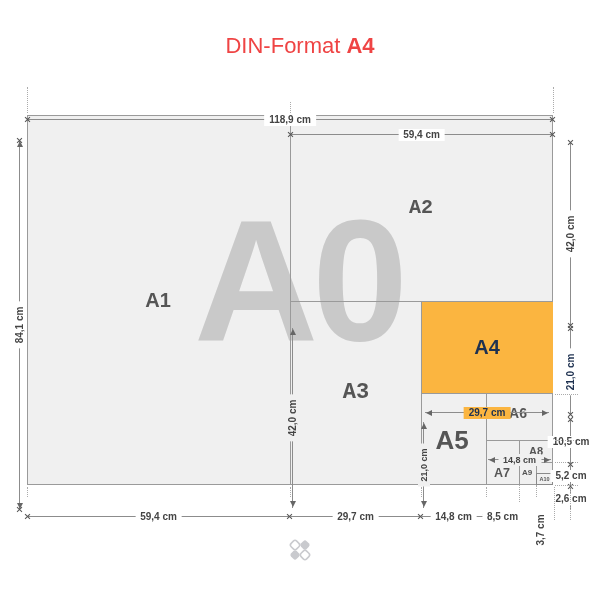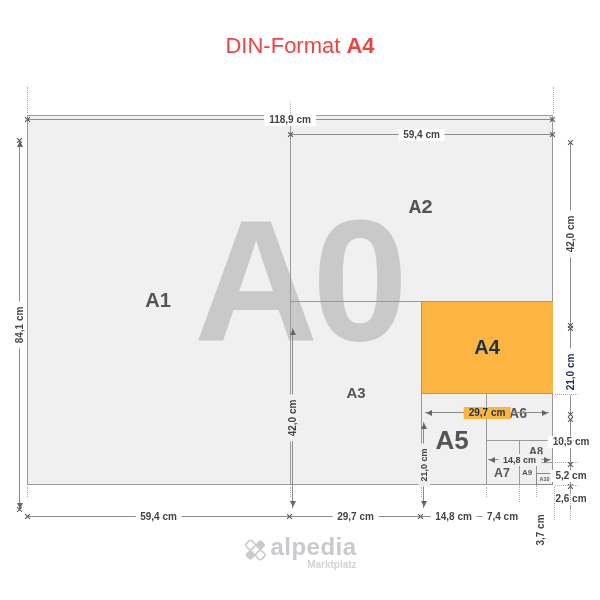--- a/index.html
+++ b/index.html
@@ -112,21 +112,21 @@
   <div class="gline-v" style="left:519px;top:440px;height:45px;"></div>
   <div class="gline-h" style="left:519px;top:462px;width:34px;"></div>
   <div class="gline-v" style="left:536px;top:462px;height:23px;"></div>
 
   <div class="a10-box" style="left:536px;top:473px;width:17px;height:12px;">
     <span class="plabel" style="position:static;transform:none;font-size:5.5px;">A10</span>
   </div>
 
   <div class="plabel" style="left:158px;top:300px;font-size:20px;">A1</div>
   <div class="plabel" style="left:421px;top:207px;font-size:20px;font-family:Liberation Mono, monospace;">A2</div>
-  <div class="plabel" style="left:356px;top:392px;font-size:15px;">A3</div>
+  <div class="plabel" style="left:356px;top:392px;font-size:22px;font-family:Liberation Mono, monospace;">A3</div>
   <div class="plabel navy" style="left:487px;top:347px;font-size:20px;">A4</div>
   <div class="plabel" style="left:452px;top:440px;font-size:26px;">A5</div>
   <div class="plabel" style="left:518px;top:413px;font-size:14px;">A6</div>
   <div class="plabel" style="left:502px;top:473px;font-size:12.5px;">A7</div>
   <div class="plabel" style="left:536px;top:451px;font-size:11px;">A8</div>
   <div class="plabel" style="left:527px;top:472px;font-size:8px;">A9</div>
 
   <div class="dim dim-h" style="left:27px;top:88px;width:526px;">
     <div class="dl"></div>
     <div class="tick tick-l"></div>
@@ -189,21 +189,21 @@
     <span class="dim-label bg-white">29,7 cm</span>
   </div>
   <div class="dim dim-h" style="left:421px;top:485px;width:65px;">
     <div class="dl"></div>
     <div class="tick tick-r"></div>
     <span class="dim-label bg-white">14,8 cm</span>
   </div>
   <div class="dim dim-h" style="left:486px;top:485px;width:33px;">
     <div class="dl"></div>
     <div class="tick tick-r"></div>
-    <span class="dim-label bg-white">7,4 cm</span>
+    <span class="dim-label bg-white">8,5 cm</span>
   </div>
   <div class="dim dim-v noline" style="left:534px;top:489px;height:32px;">
     <span class="dim-label bg-white">3,7 cm</span>
   </div>
 
   <div class="dim dim-v" style="left:286px;top:303px;height:180px;">
     <div class="dl"></div>
     <div class="arr arr-up"></div>
     <div class="arr arr-down"></div>
     <span class="dim-label bg-paper">42,0 cm</span>
@@ -251,19 +251,15 @@
       <g transform="translate(19.8,8.2) rotate(45)">
         <rect x="-4.6" y="-4.6" width="9.2" height="9.2" rx="2.8" fill="#C9CACE"></rect>
       </g>
       <g transform="translate(8.2,19.8) rotate(45)">
         <rect x="-4.6" y="-4.6" width="9.2" height="9.2" rx="2.8" fill="#C9CACE"></rect>
       </g>
       <g transform="translate(19.8,19.8) rotate(45)">
         <rect x="-4.6" y="-4.6" width="9.2" height="9.2" rx="2.8" fill="none" stroke="#C9CACE" stroke-width="1.8"></rect>
       </g>
     </svg>
-    <div class="logo-text">
-      <span class="logo-name">alpedia</span>
-      <span class="logo-tagline">Marktplatz</span>
-    </div>
   </div>
 
 </div>
 
 </body></html>

